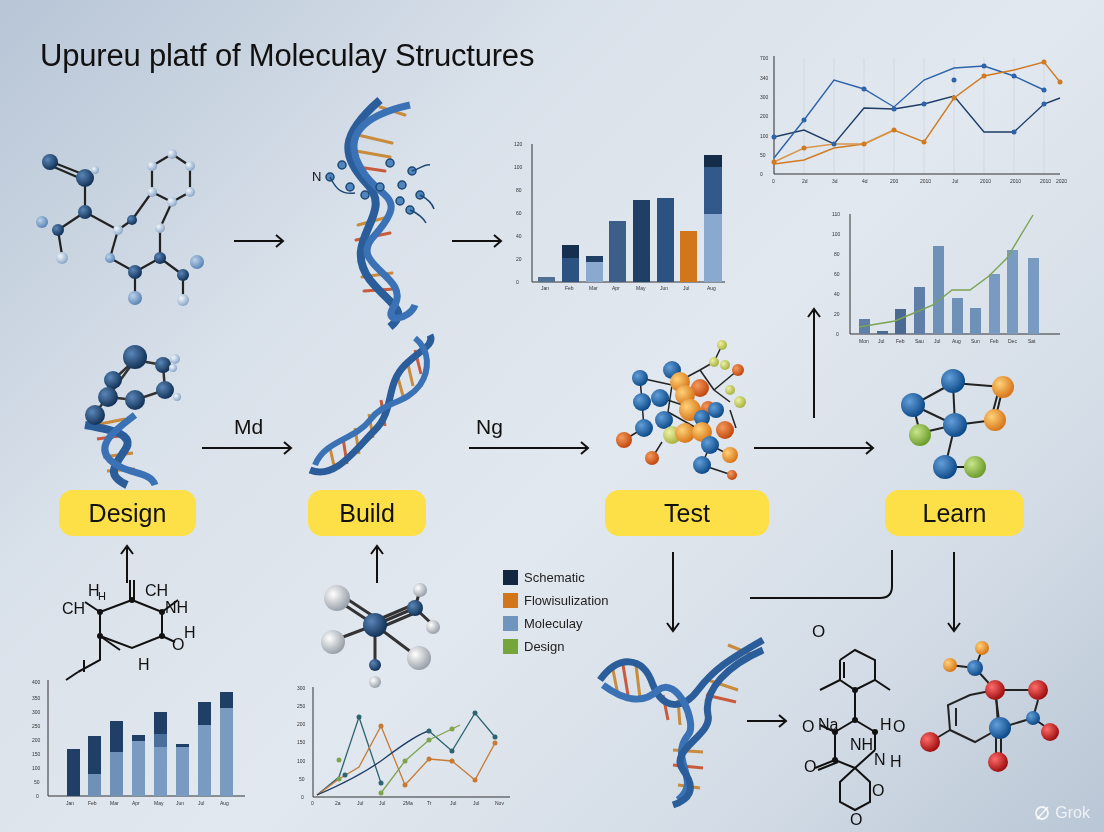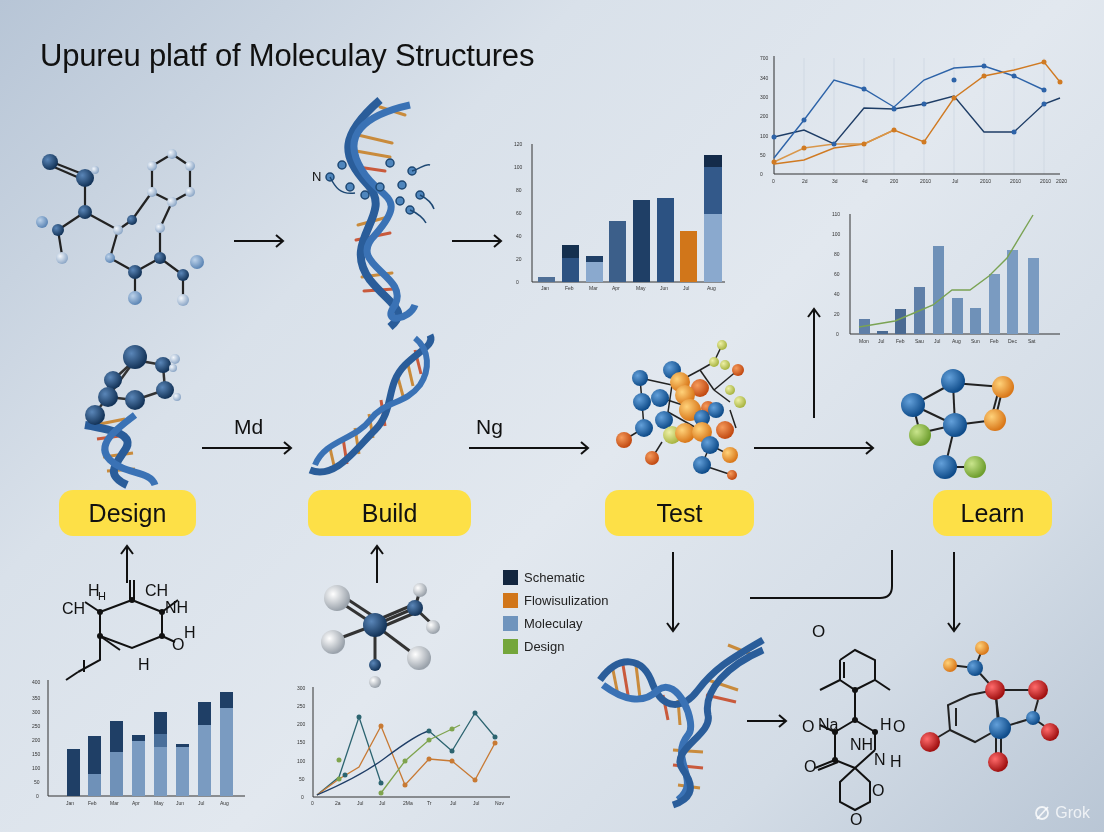--- a/index.html
+++ b/index.html
@@ -435,23 +435,23 @@
     <circle cx="18" cy="40" r="12" fill="url(#gBlue)"></circle>
   <circle cx="108" cy="22" r="11" fill="url(#gOrange)"></circle>
     <circle cx="100" cy="55" r="11" fill="url(#gOrange)"></circle>
   <circle cx="60" cy="60" r="12" fill="url(#gBlue)"></circle>
     <circle cx="25" cy="70" r="11" fill="url(#gGreen)"></circle>
   <circle cx="50" cy="102" r="12" fill="url(#gBlue)"></circle>
     <circle cx="80" cy="102" r="11" fill="url(#gGreen)"></circle>
 </svg>
 
 <div class="abs stage" style="left:59px;top:490px;width:137px;">Design</div>
-<div class="abs stage" style="left:308px;top:490px;width:163px;">Build</div>
-<div class="abs stage" style="left:605px;top:490px;width:149px;">Test</div>
-<div class="abs stage" style="left:885px;top:490px;width:119px;margin-left:48px;">Learn</div>
+<div class="abs stage" style="left:308px;top:490px;width:118px;">Build</div>
+<div class="abs stage" style="left:605px;top:490px;width:164px;">Test</div>
+<div class="abs stage" style="left:885px;top:490px;width:139px;">Learn</div>
 
 <svg class="abs" style="left:119px;top:543px;" width="16" height="42">
   <line x1="8" y1="4" x2="8" y2="40" stroke="#111" stroke-width="2"></line>
   <polyline points="2,11 8,3 14,11" fill="none" stroke="#111" stroke-width="2"></polyline>
 </svg>
 
 <svg class="abs" style="left:60px;top:580px;" width="160" height="100" viewBox="0 0 160 100">
   <g stroke="#111" stroke-width="2" fill="none">
     <line x1="70" y1="0" x2="70" y2="20"></line>
       <line x1="74" y1="0" x2="74" y2="20"></line>

